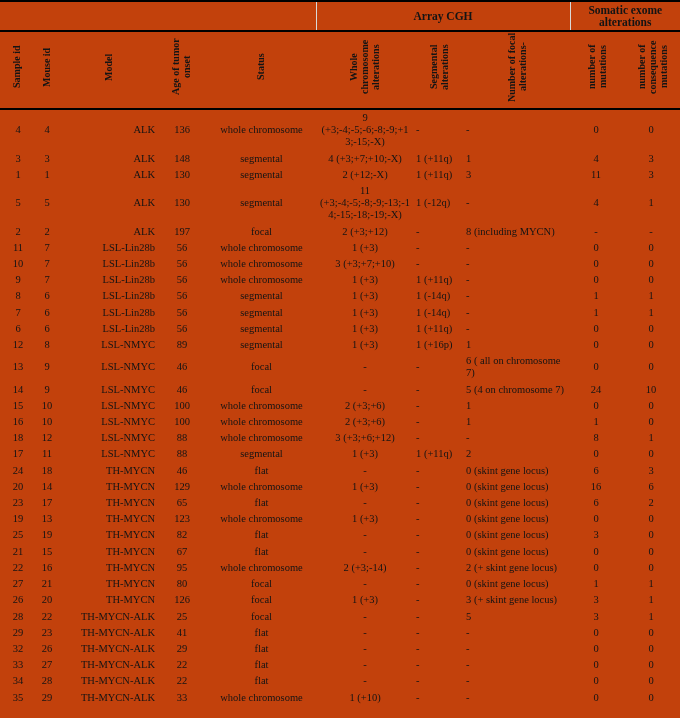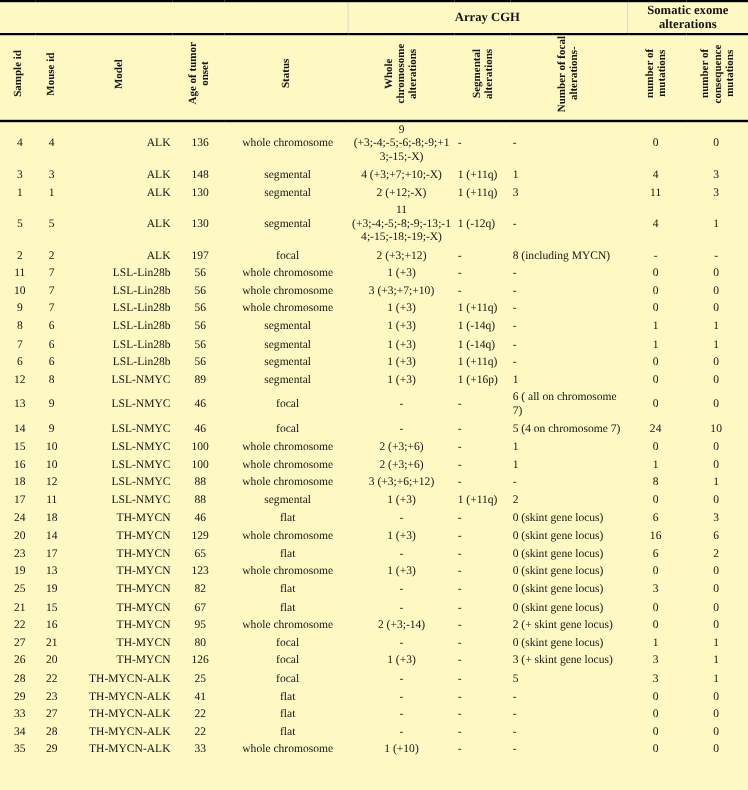--- a/index.html
+++ b/index.html
@@ -4,21 +4,21 @@
 <style>
   * { box-sizing: border-box; }
   html, body { margin: 0; padding: 0; }
   body {
     width: 680px; height: 718px;
     background: #ffffff;
     font-family: "Liberation Serif", "DejaVu Serif", serif;
     color: #141414;
     overflow: hidden;
   }
-  .page { width: 680px; height: 718px; background: #fef9c3; }
+  .page { width: 680px; height: 718px; background: #c2410c; }
 
   table.paper-table {
     border-collapse: collapse;
     table-layout: fixed;
     width: 680px;
     border-top: 2.5px solid #000;
   }
   col.c1  { width: 32px; }
   col.c2  { width: 28px; }
   col.c3  { width: 97px; }
@@ -462,20 +462,32 @@
           <td>TH-MYCN-ALK</td>
           <td>41</td>
           <td>flat</td>
           <td>-</td>
           <td>-</td>
           <td>-</td>
           <td>0</td>
           <td>0</td>
         </tr>
         <tr>
+          <td>32</td>
+          <td>26</td>
+          <td>TH-MYCN-ALK</td>
+          <td>29</td>
+          <td>flat</td>
+          <td>-</td>
+          <td>-</td>
+          <td>-</td>
+          <td>0</td>
+          <td>0</td>
+        </tr>
+        <tr>
           <td>33</td>
           <td>27</td>
           <td>TH-MYCN-ALK</td>
           <td>22</td>
           <td>flat</td>
           <td>-</td>
           <td>-</td>
           <td>-</td>
           <td>0</td>
           <td>0</td>

